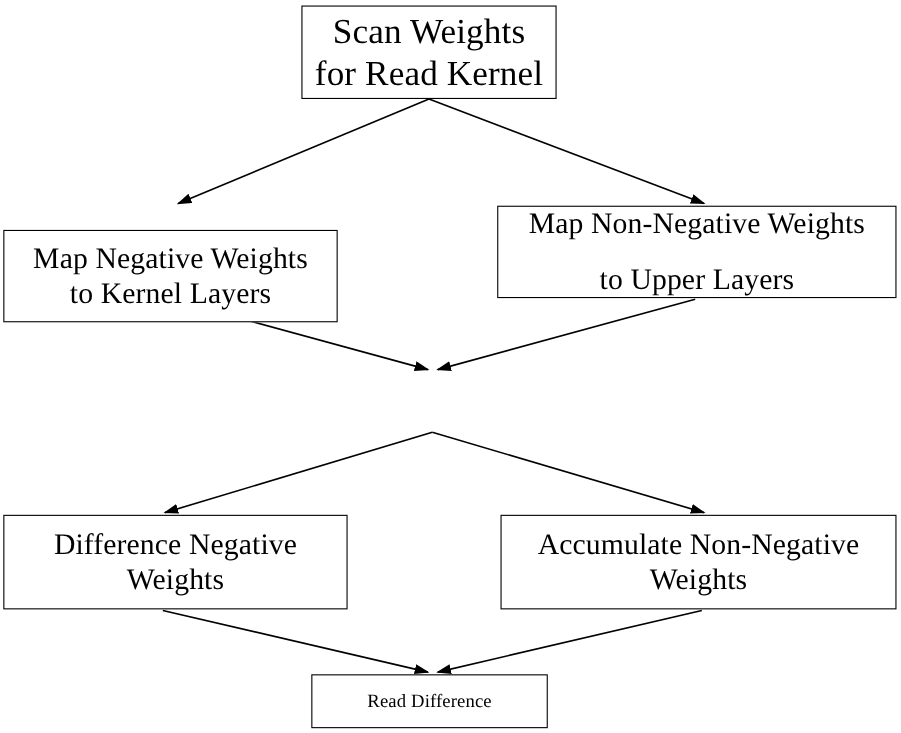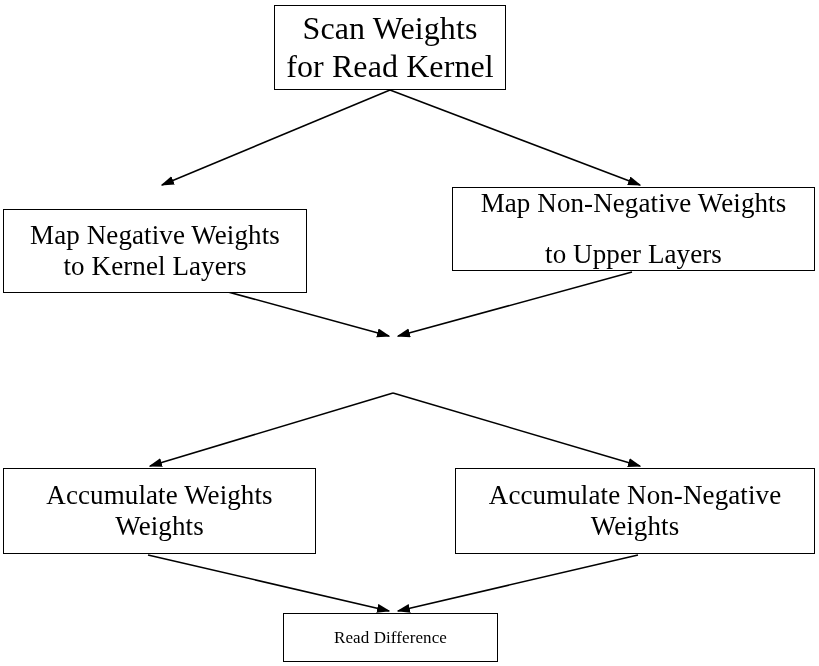--- a/index.html
+++ b/index.html
@@ -91,21 +91,21 @@
     <span class="line">to Kernel Layers</span>
   </div>
 
   <div class="node" id="node-map-nonneg">
     <span class="line">Map Non-Negative Weights</span>
     <span class="line">to Upper Layers</span>
   </div>
 
 
   <div class="node" id="node-acc-neg">
-    <span class="line">Accumulate  Weights</span>
+    <span class="line">Difference  Negative</span>
     <span class="line">Weights</span>
   </div>
 
   <div class="node" id="node-acc-nonneg">
     <span class="line">Accumulate  Non-Negative</span>
     <span class="line">Weights</span>
   </div>
 
   <div class="node" id="node-read-diff">
     <span class="line">Read Difference</span>

